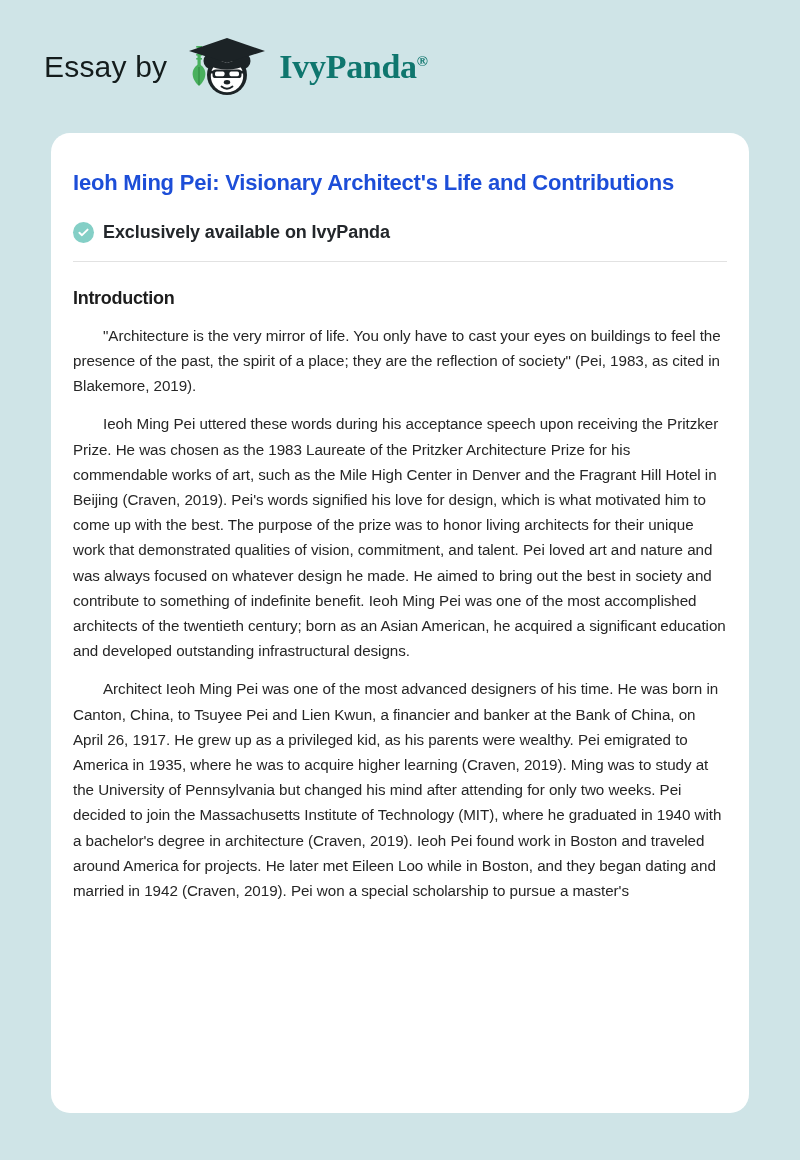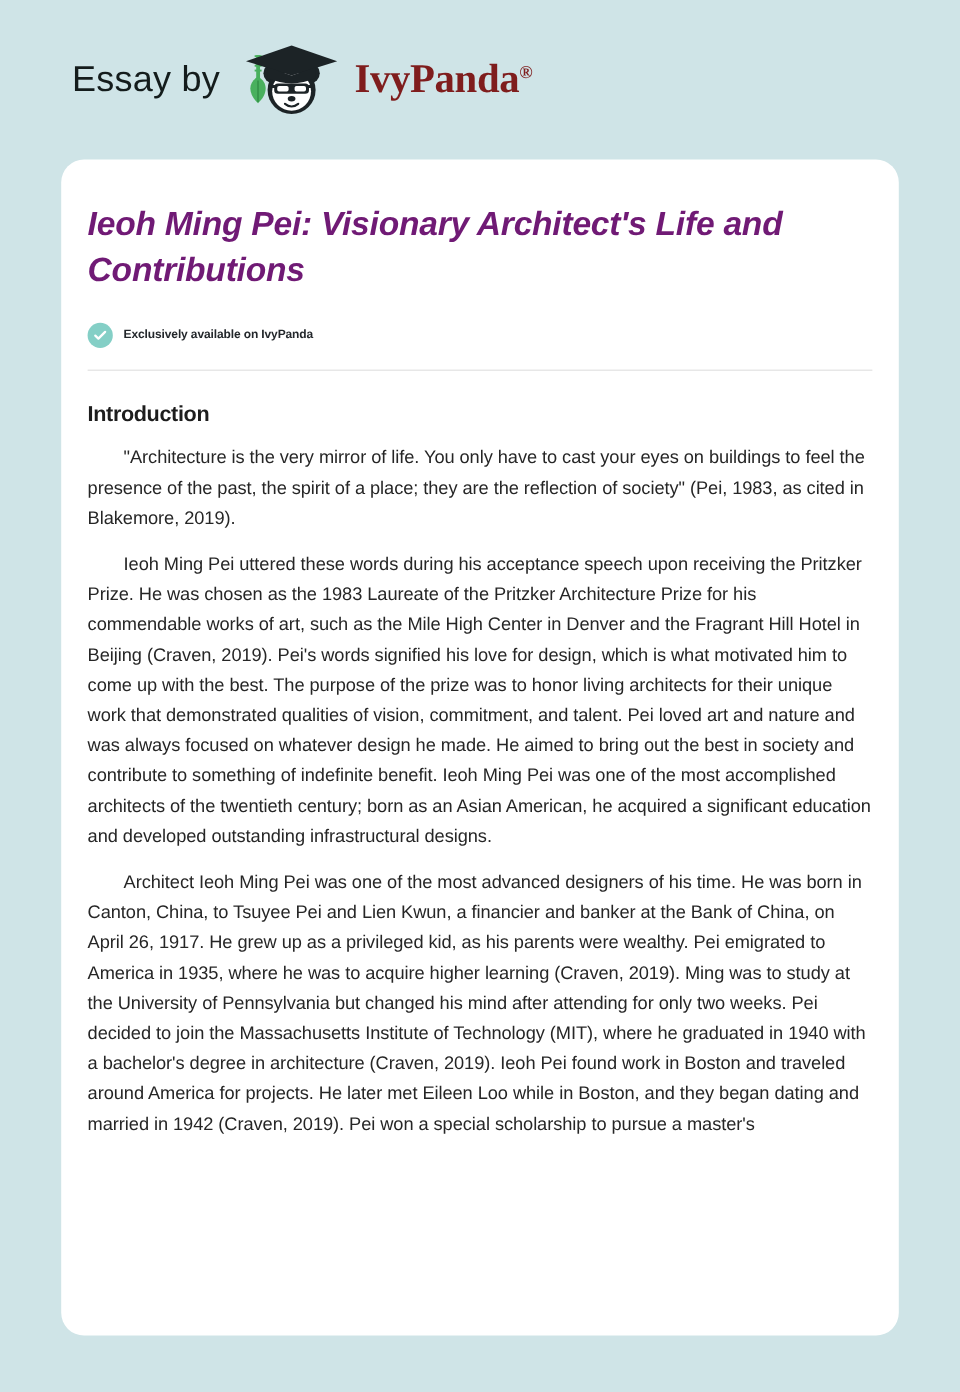--- a/index.html
+++ b/index.html
@@ -17,21 +17,21 @@
 
   
   .brand-bar {
     position: absolute;
     left: 0;
     top: 0;
     width: 800px;
     height: 133px;
     display: flex;
     align-items: center;
-    padding-left: 60px;
+    padding-left: 44px;
   }
   .brand-essay-by {
     font-size: 30px;
     color: #141c1c;
     letter-spacing: 0.2px;
     font-weight: 400;
     line-height: 1;
     margin-right: 14px;
     white-space: nowrap;
   }
@@ -40,21 +40,21 @@
     height: 62px;
     position: relative;
     flex: 0 0 auto;
     margin-right: 6px;
   }
   .brand-logo-mark svg { display: block; }
   .brand-wordmark {
     font-family: "Liberation Serif", serif;
     font-weight: bold;
     font-size: 34px;
-    color: #7f1d1d;
+    color: #0f766e;
     line-height: 1;
     position: relative;
     white-space: nowrap;
     letter-spacing: -0.3px;
   }
   .brand-wordmark .reg {
     font-size: 15px;
     vertical-align: super;
     line-height: 1;
   }
@@ -69,49 +69,48 @@
     background: #ffffff;
     border-radius: 19px;
     overflow: hidden;
     padding: 0 22px;
   }
   .card-inner {
     padding: 0;
   }
 
   .doc-title {
-    font-size: 28px;
-    font-weight: bold;
-    color: #701a75;
+    font-size: 22px;
+    font-weight: bold;
+    color: #1d4ed8;
     line-height: 1.37;
     letter-spacing: -0.2px;
     margin: 35px 0 0 0;
     padding: 0 8px 0 0;
-    font-style: italic;
   }
 
   .exclusive-row {
     display: flex;
     align-items: center;
     margin-top: 24px;
   }
   .check-badge {
     width: 21px;
     height: 21px;
     border-radius: 50%;
     background: #84cfc6;
     display: flex;
     align-items: center;
     justify-content: center;
     flex: 0 0 auto;
     margin-right: 9px;
   }
   .check-badge svg { display: block; }
   .exclusive-label {
-    font-size: 10px;
+    font-size: 18px;
     font-weight: bold;
     color: #23272b;
     letter-spacing: -0.1px;
   }
 
   .divider {
     height: 1px;
     background: #e2e2e2;
     margin: 18px 0 0 0;
     border: none;

